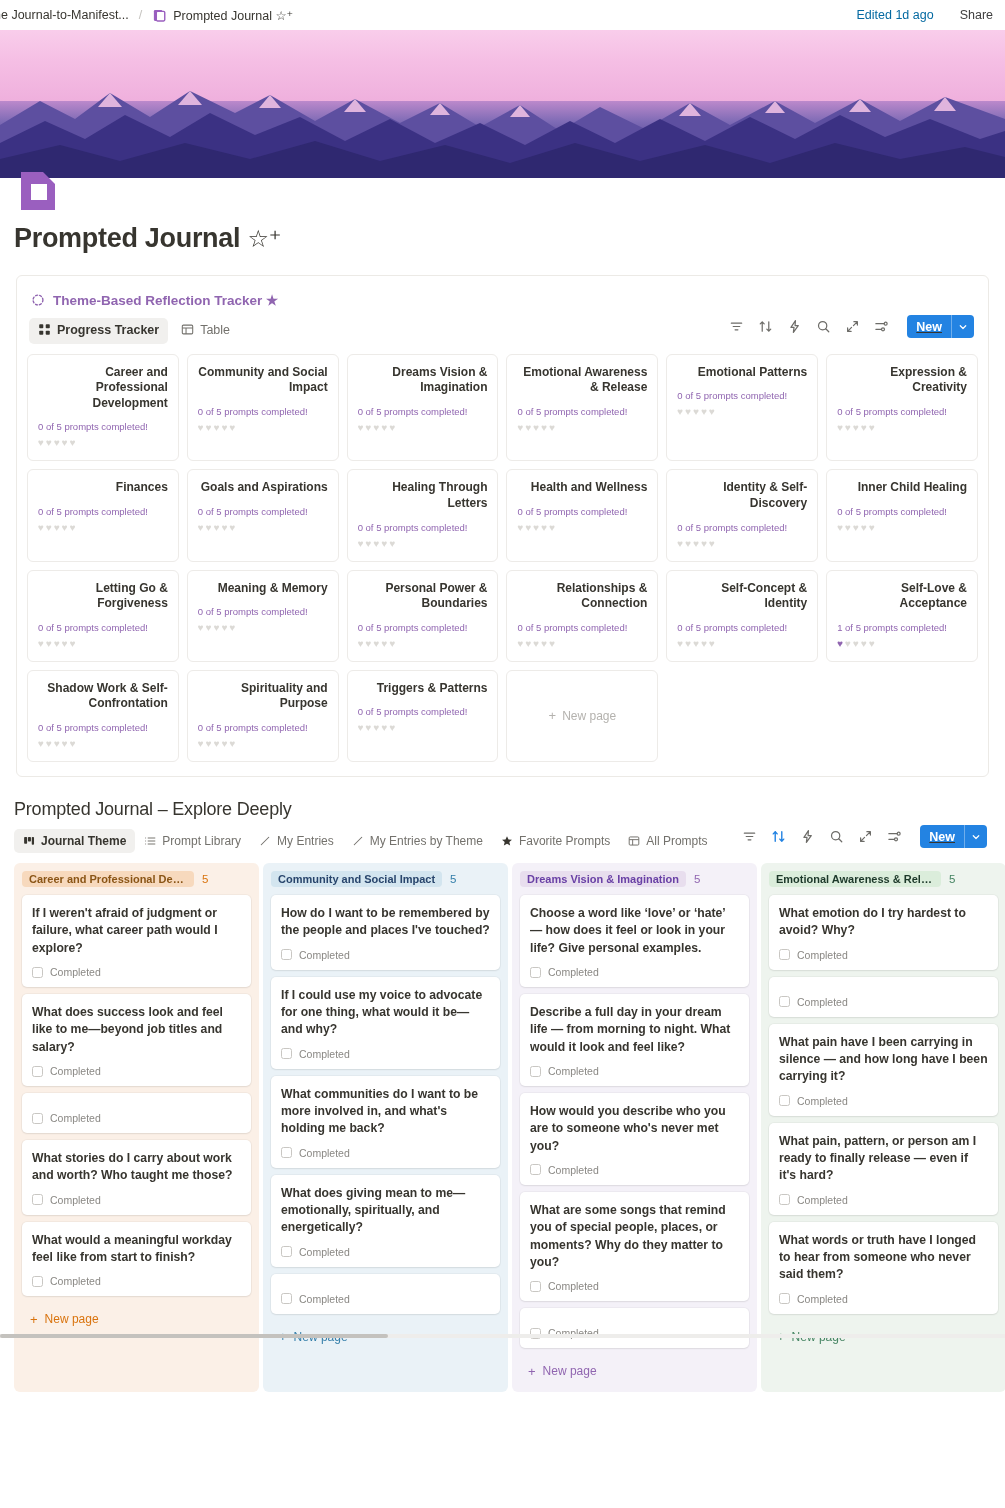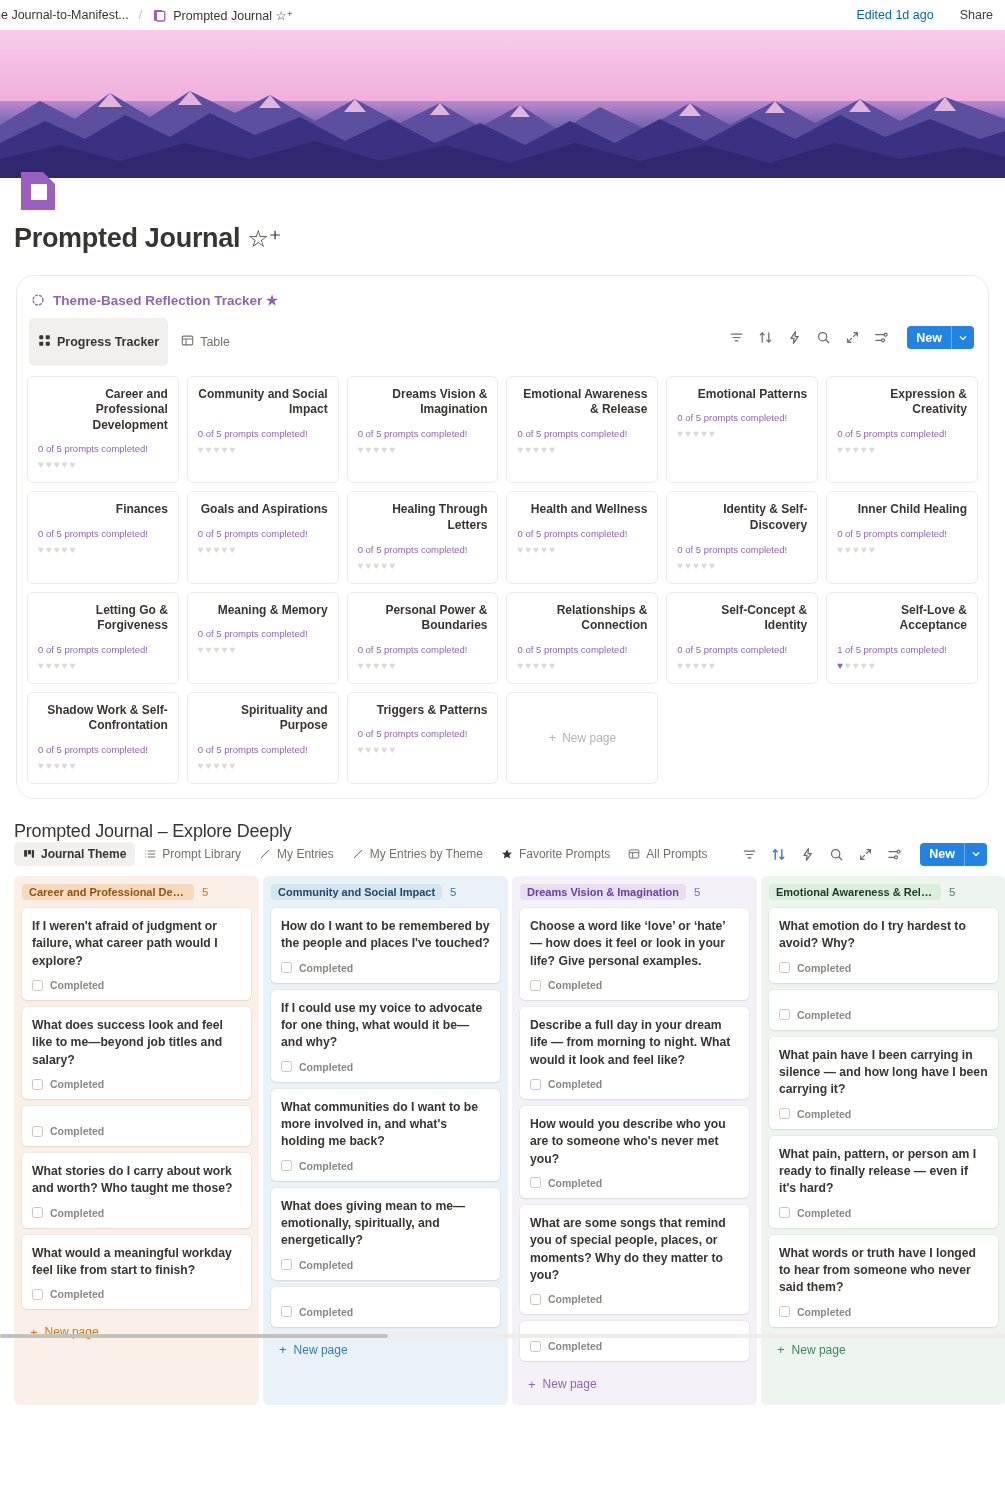--- a/index.html
+++ b/index.html
@@ -65,43 +65,43 @@
     font-weight: 700;
     letter-spacing: -0.3px;
     line-height: 1.1;
   }
   .title-sparkle { font-weight: 400; font-size: 24px; }
 
   
   .tracker-panel {
     margin: 21px 16px 12px 16px;
     border: 1px solid #eceae6;
-    border-radius: 18px;
+    border-radius: 6px;
     background: #fff;
     padding: 10px 10px 14px 10px;
   }
   .db-title-row { display:flex; align-items:center; gap:8px; padding: 6px 4px 2px 4px; }
   .db-dots { width: 14px; height: 14px; }
   .db-title {
     color: #9065b0;
     font-size: 13.5px;
     font-weight: 600;
   }
   .view-tabs { display:flex; align-items:center; gap: 4px; margin-top: 8px; padding-left: 2px;}
   .view-tab {
-    display:flex; align-items:center; gap:6px;
-    padding: 16px 9px;
+    display:flex; align-items:flex-start; gap:6px;
+    padding: 5px 9px;
     border-radius: 5px;
     font-size: 12.5px;
     color: #73716c;
     white-space: nowrap;
   }
   .view-tab.active { background: #f1f0ee; color:#37352f; font-weight:600; }
   .toolbar-row { display:flex; align-items:center; }
-  .toolbar-icons { margin-left: auto; display:flex; align-items:center; gap: 14px; padding-right: 4px;}
+  .toolbar-icons { margin-left: auto; display:flex; align-items:center; gap: 14px; padding-right: 4px; text-decoration: underline;}
   .tb-ico { width:15px; height:15px; color:#6d6c68; display:block;}
   .tb-ico.blue { color:#2383e2; }
   .new-btn {
     display:flex; align-items:stretch;
     background:#2383e2; color:#fff; border-radius:4px;
     font-size:12.5px; font-weight:600; height: 23px; overflow:hidden;
     margin-left: 4px;
   }
   .new-btn .lbl { padding: 0 9px; display:flex; align-items:center; }
   .new-btn .div { width:1px; background: rgba(255,255,255,.35); }
@@ -132,21 +132,21 @@
   .heart.on { color:#9065b0; }
   .newpage-card {
     border:1px solid #edebe8; border-radius:6px;
     display:flex; align-items:center; justify-content:center;
     color:#b4b2ae; font-size:12px; gap:6px;
   }
 
   
   .section2 { margin: 22px 14px 0 14px; }
   .section2-title { font-size: 18px; font-weight:400; letter-spacing:-0.2px;margin-top:8px; }
-  .board-tabs { display:flex; align-items:flex-start; }
+  .board-tabs { display:flex; align-items:flex-start; margin-top: 9px; }
   .bt { display:flex; align-items:center; gap:6px; padding:5px 9px; border-radius:5px;
         font-size:12px; color:#73716c; white-space:nowrap;}
   .bt.active { background:#f1f0ee; color:#37352f; font-weight:600; }
   .bt svg { display:block; }
 
   
   .board {
     display:flex; gap: 4px; margin-top: 10px;
     padding-left: 0px;
   }
@@ -157,21 +157,21 @@
     max-width: 172px; overflow:hidden; text-overflow:ellipsis; white-space:nowrap;
   }
   .col-count { font-size: 11.5px; }
   .pcard {
     background:#fff; border-radius:5px; padding: 10px 10px 9px 10px;
     margin-bottom: 7px; box-shadow: 0 1px 2px rgba(15,15,15,.07), 0 0 0 1px rgba(15,15,15,.03);
   }
   .pcard .q { font-size: 12.2px; font-weight:600; line-height:1.42; color:#37352f; }
   .chk-row { display:flex; align-items:center; gap:7px; margin-top: 9px; }
   .chk { width:11px; height:11px; border:1.4px solid #c9c7c3; border-radius:2.5px; background:#fff; flex:0 0 auto;}
-  .chk-lbl { font-size: 10.5px; color:#8a8884;font-weight:bold; }
+  .chk-lbl { font-size: 10.5px; color:#8a8884; }
   .col-newpage { display:flex; align-items:center; gap:7px; padding: 9px 8px 6px 8px; font-size:12px; }
 
   
   .c-orange { background:#fbf0e7; }
   .c-orange .col-chip { background:#f7d9bd; color:#8a5516; }
   .c-orange .col-count, .c-orange .col-newpage { color:#d9730d; }
   .c-blue { background:#eaf2f7; }
   .c-blue .col-chip { background:#d3e5ef; color:#28456c; }
   .c-blue .col-count, .c-blue .col-newpage { color:#337ea9; }
   .c-purple { background:#f4f1f8; }

